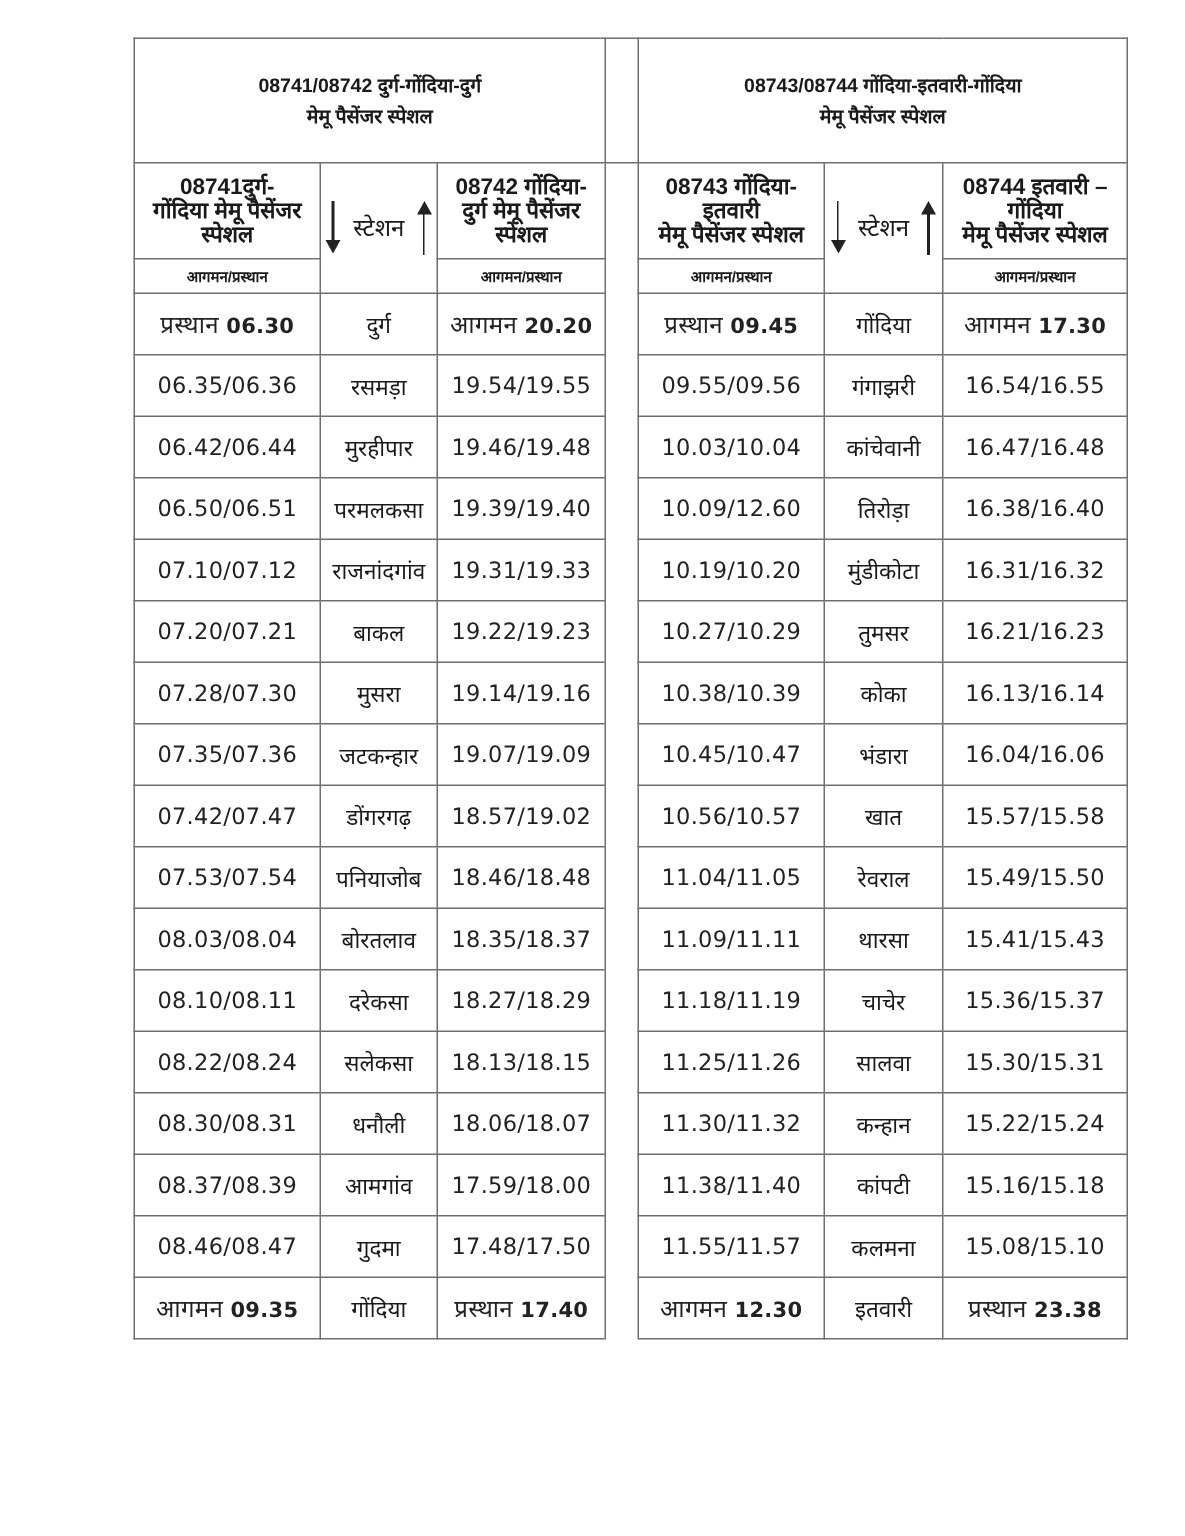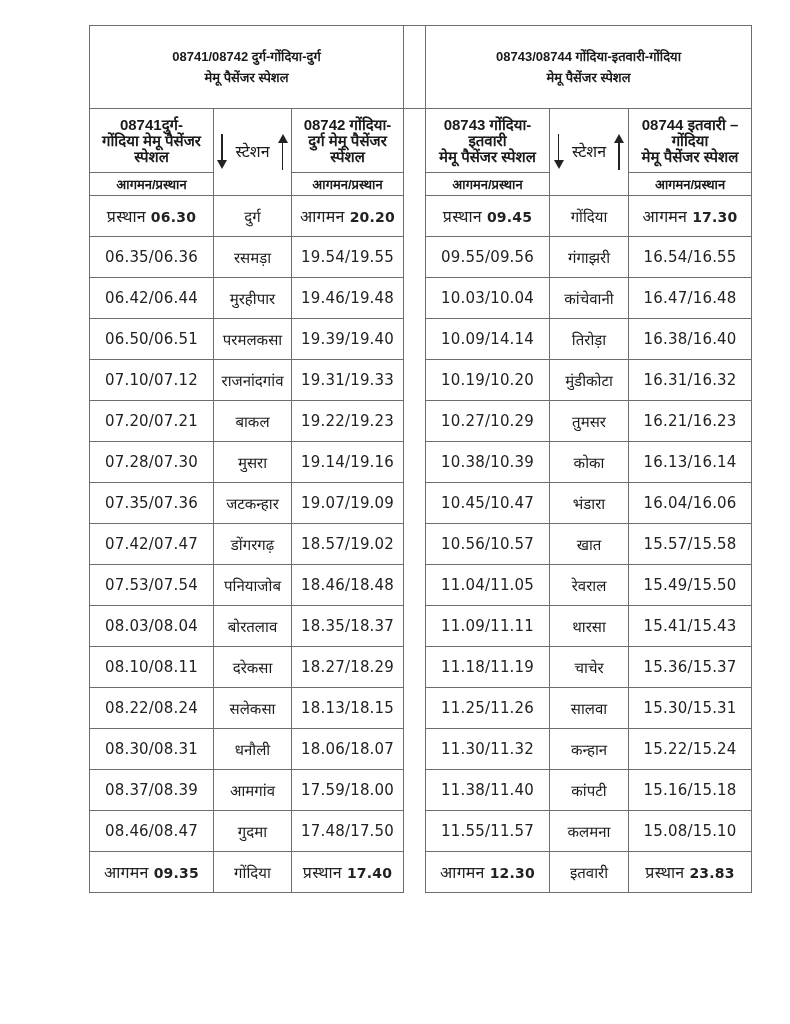--- a/index.html
+++ b/index.html
@@ -6,21 +6,21 @@
   body { width: 790px; height: 1024px; position: relative; overflow: hidden;
          font-family: "Liberation Sans", "DejaVu Sans", sans-serif; color: #1a1a1a; }
   .sheet { position: absolute; left: 89px; top: 25px; width: 662px; }
   table.tt { border-collapse: collapse; table-layout: fixed; width: 662px; }
   table.tt td { border: 1.5px solid #6e6e6e; text-align: center; vertical-align: middle; padding: 0; }
   td.gap { border-top: 1.5px solid #6e6e6e; border-bottom: none !important; border-left: 1.5px solid #6e6e6e; border-right: 1.5px solid #6e6e6e; }
   td.gap-title { border-bottom: 1.5px solid #6e6e6e !important; }
   tr.title-row td.title { height: 82px; font-weight: bold; font-size: 13px; line-height: 21px; }
   tr.head-row td { height: 63px; font-weight: bold; font-size: 15px; line-height: 16px; }
   tr.head-row td.station-head { font-weight: normal; font-size: 17px; }
-  tr.sub-row td { height: 22px; font-weight: bold; font-size: 13px; }
+  tr.sub-row td { height: 22px; font-weight: bold; font-size: 10px; }
   tr.data-row td { height: 40px; font-size: 15px; }
   td.station { font-weight: normal; font-size: 14.5px; }
   td.time { font-family: "DejaVu Sans", sans-serif; font-size: 13.5px; letter-spacing: 0.2px; color: #222; }
   .lbl { font-size: 16px; font-weight: normal; }
   .bt { font-weight: bold; font-size: 14px; font-family: "DejaVu Sans", sans-serif; }
   .arrow { display: inline-block; width: 10px; vertical-align: middle; position: relative; height: 36px; }
   .arrow .shaft { position: absolute; left: 4px; width: 1.5px; background: #222; }
   .arrow.down .shaft { top: 0; height: 28px; }
   .arrow.down .head { position: absolute; left: 0; top: 26px; width: 0; height: 0;
     border-left: 5px solid transparent; border-right: 5px solid transparent; border-top: 9px solid #222; }
@@ -112,21 +112,21 @@
           <td class="station">मुरहीपार</td>
           <td class="time">19.46/19.48</td>
           <td class="time">10.03/10.04</td>
           <td class="station">कांचेवानी</td>
           <td class="time">16.47/16.48</td>
         </tr>
         <tr class="data-row">
           <td class="time">06.50/06.51</td>
           <td class="station">परमलकसा</td>
           <td class="time">19.39/19.40</td>
-          <td class="time">10.09/14.14</td>
+          <td class="time">10.09/12.60</td>
           <td class="station">तिरोड़ा</td>
           <td class="time">16.38/16.40</td>
         </tr>
         <tr class="data-row">
           <td class="time">07.10/07.12</td>
           <td class="station">राजनांदगांव</td>
           <td class="time">19.31/19.33</td>
           <td class="time">10.19/10.20</td>
           <td class="station">मुंडीकोटा</td>
           <td class="time">16.31/16.32</td>
@@ -218,17 +218,17 @@
           <td class="time">11.55/11.57</td>
           <td class="station">कलमना</td>
           <td class="time">15.08/15.10</td>
         </tr>
         <tr class="data-row">
           <td class="time"><span class="lbl">आगमन</span> <span class="bt">09.35</span></td>
           <td class="station">गोंदिया</td>
           <td class="time"><span class="lbl">प्रस्थान</span> <span class="bt">17.40</span></td>
           <td class="time"><span class="lbl">आगमन</span> <span class="bt">12.30</span></td>
           <td class="station">इतवारी</td>
-          <td class="time"><span class="lbl">प्रस्थान</span> <span class="bt">23.83</span></td>
+          <td class="time"><span class="lbl">प्रस्थान</span> <span class="bt">23.38</span></td>
         </tr>
       </tbody>
 </table>
 </div>
 
 </body></html>

